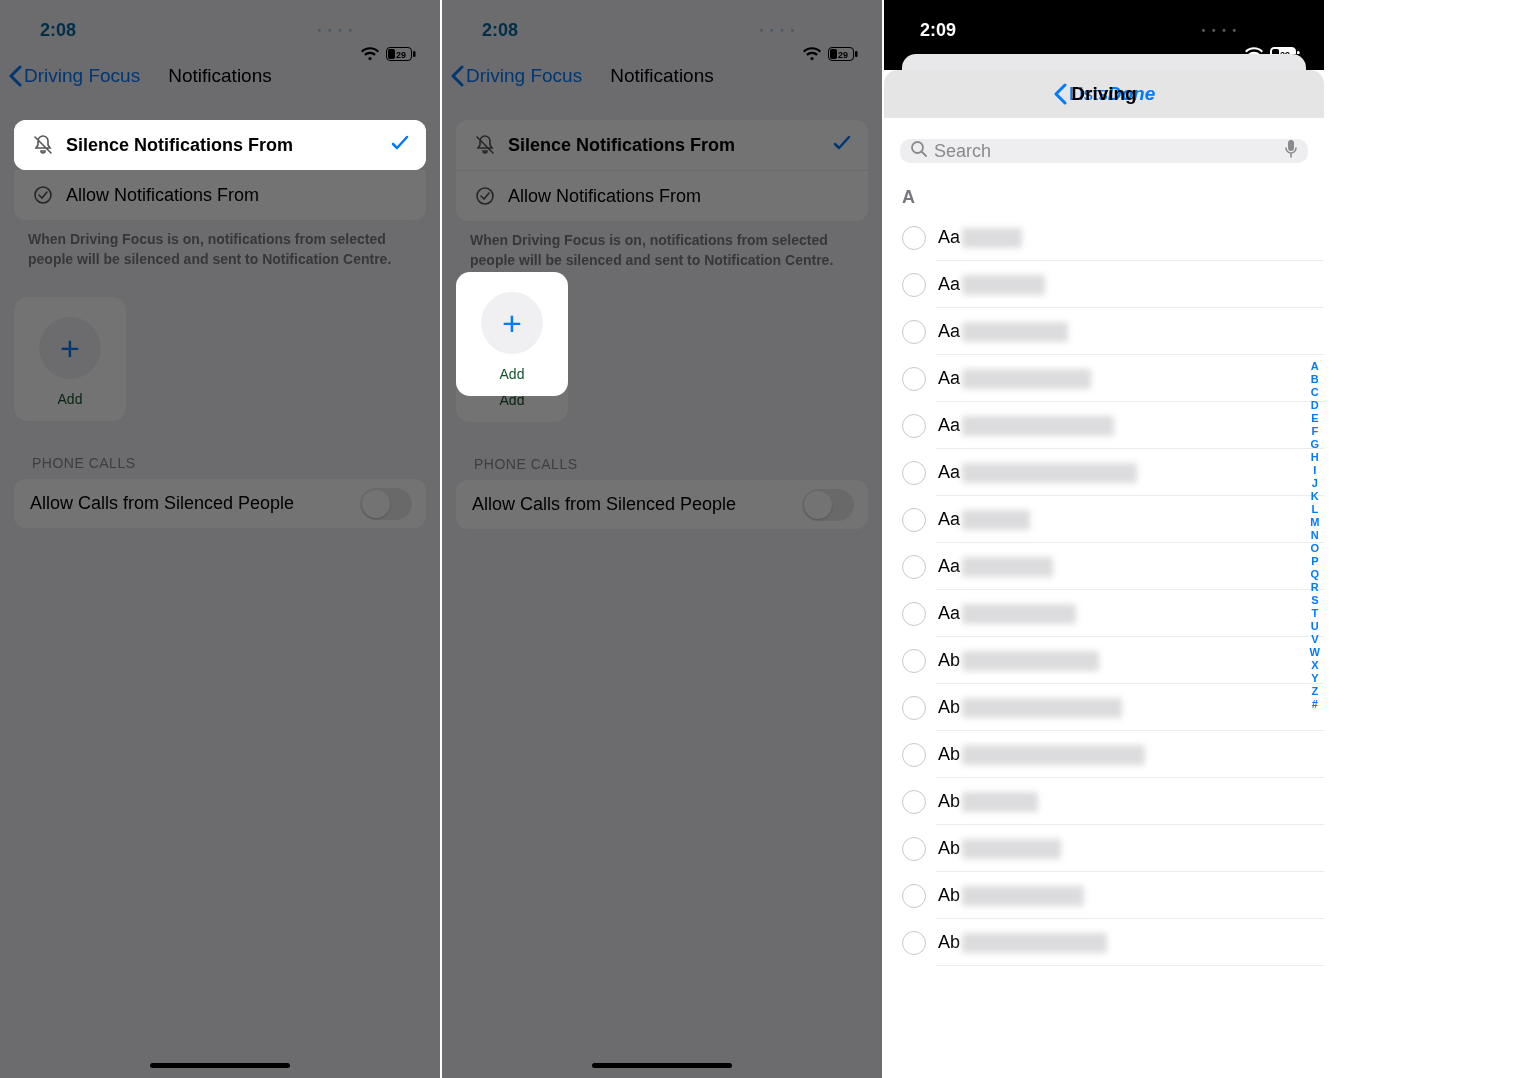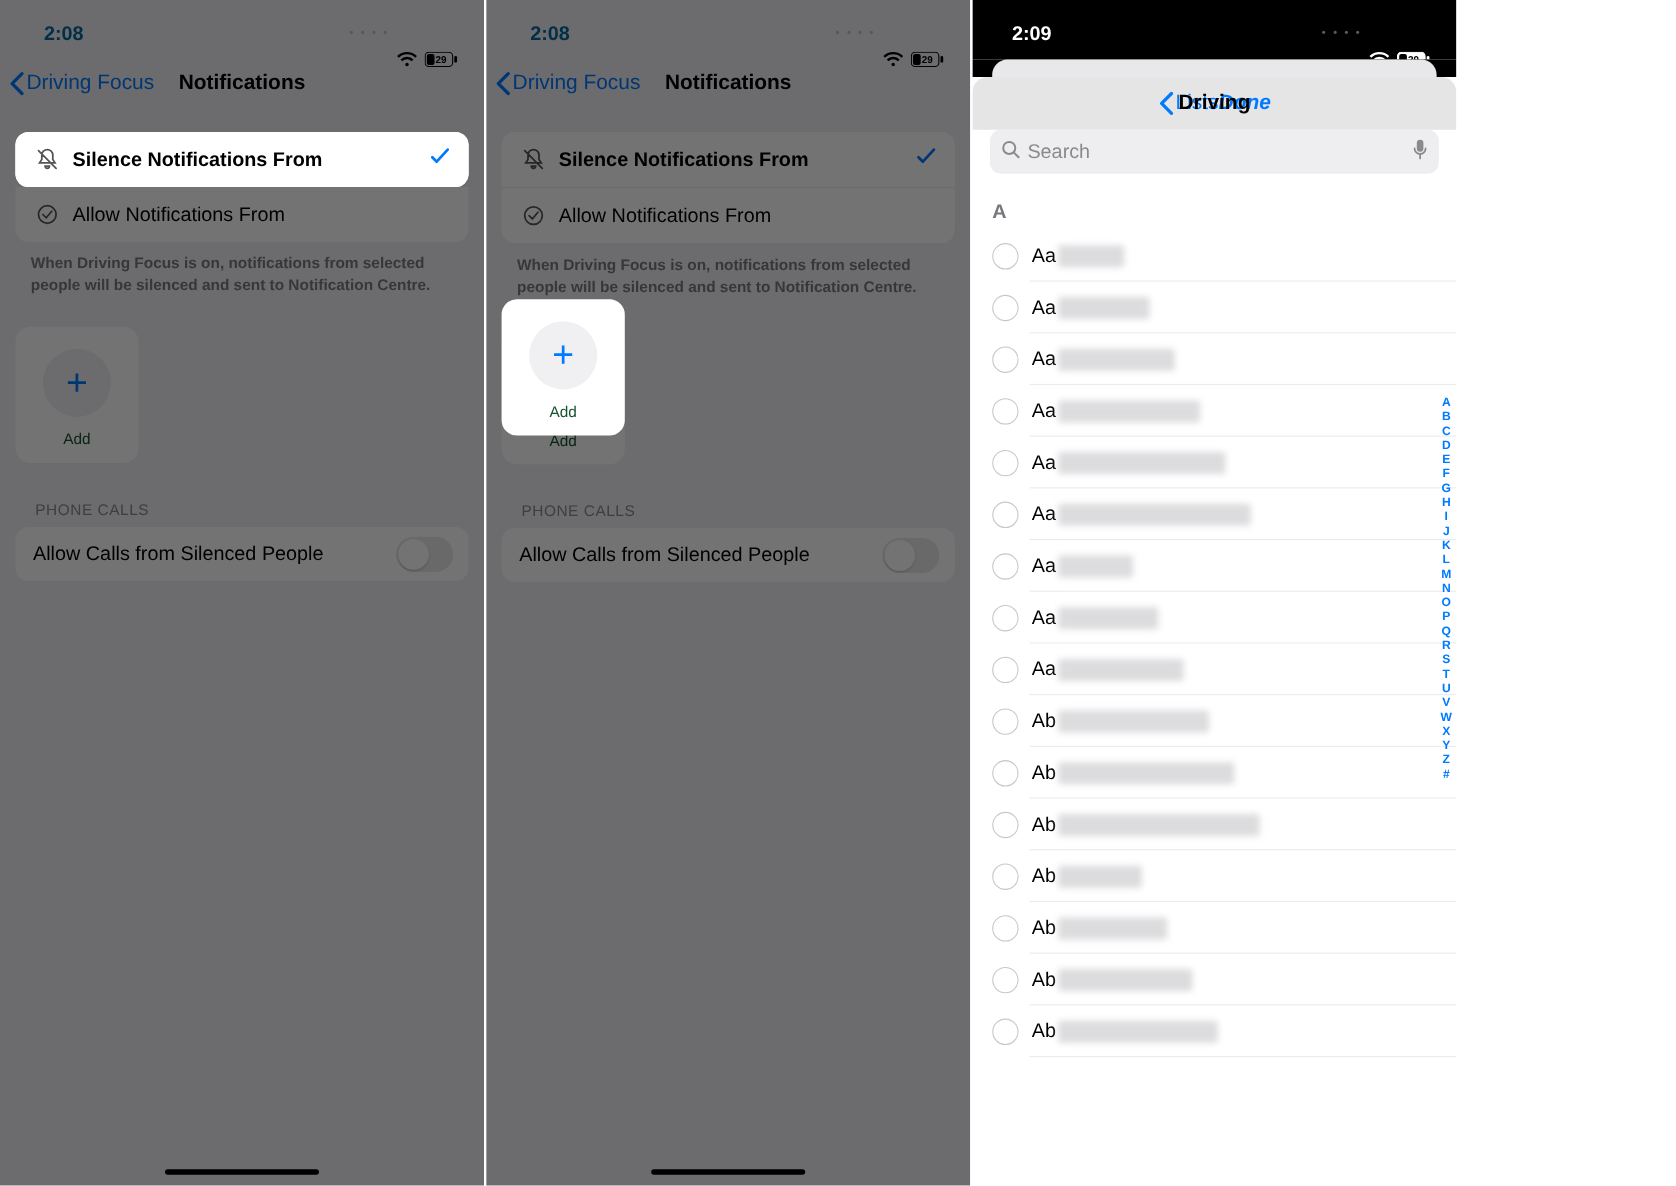--- a/index.html
+++ b/index.html
@@ -49,21 +49,21 @@
     display: flex;
     align-items: center;
     color: #007aff;
     font-size: 19px;
     gap: 2px;
   }
   .nav-title {
     position: absolute;
     left: 50%;
     transform: translateX(-50%);
-    font-weight: 700;
+    font-weight: 400;
     font-size: 19px;
     color: #000;
   }
   .section-card {
     margin: 22px 14px 0 14px;
     background: #fff;
     border-radius: 12px;
     overflow: hidden;
   }
   .row {
@@ -180,22 +180,22 @@
     position:relative;
     z-index:2;
   }
   .contacts-nav .back-btn { font-size:19px; }
   .contacts-nav .title {
     font-weight:600; font-size:19px; color:#000;
     position:absolute; left:50%; transform:translateX(-50%);
   }
   .done { color:#007aff; font-size:19px; font-weight:600;font-style:italic; }
   .search-bar {
-    margin:0 16px 4px 16px;
-    height:40px;
+    margin:21px 16px 4px 16px;
+    height:24px;
     background:#eeeef0;
     border-radius:10px;
     display:flex;
     align-items:center;
     padding:0 10px;
     color:#8a8a8e;
     gap:6px;
     font-size:18px;
   }
   .search-bar .mic { margin-left:auto; }

